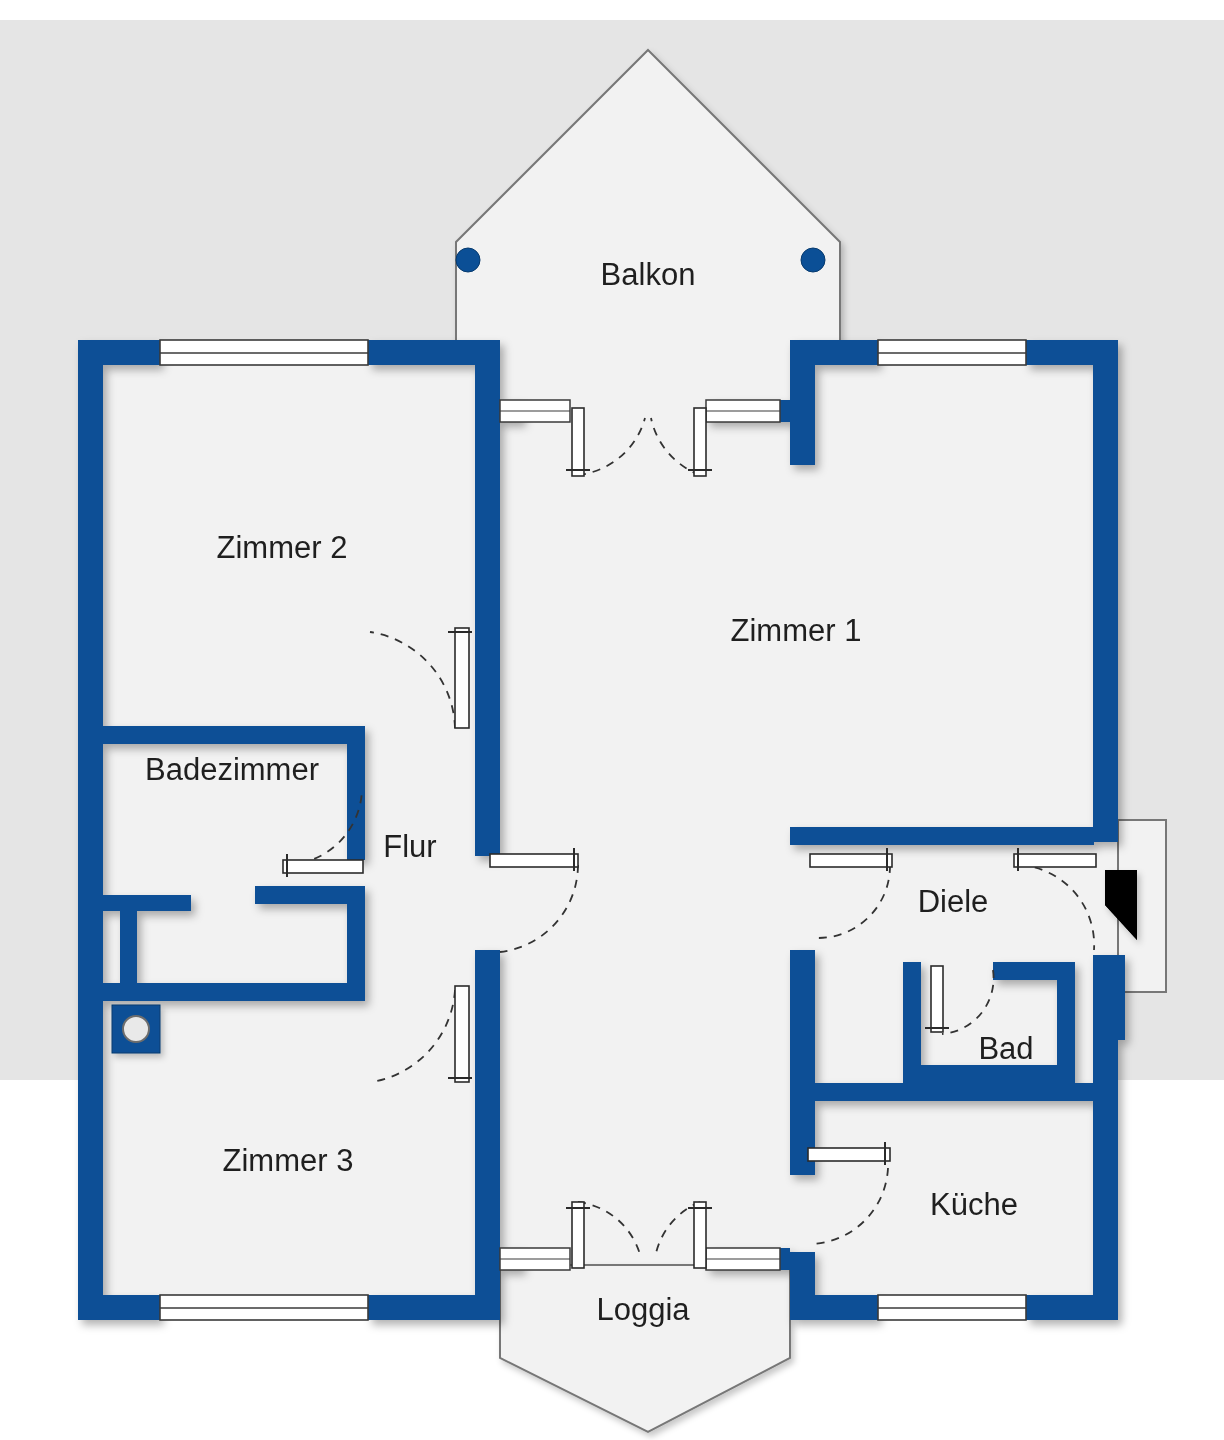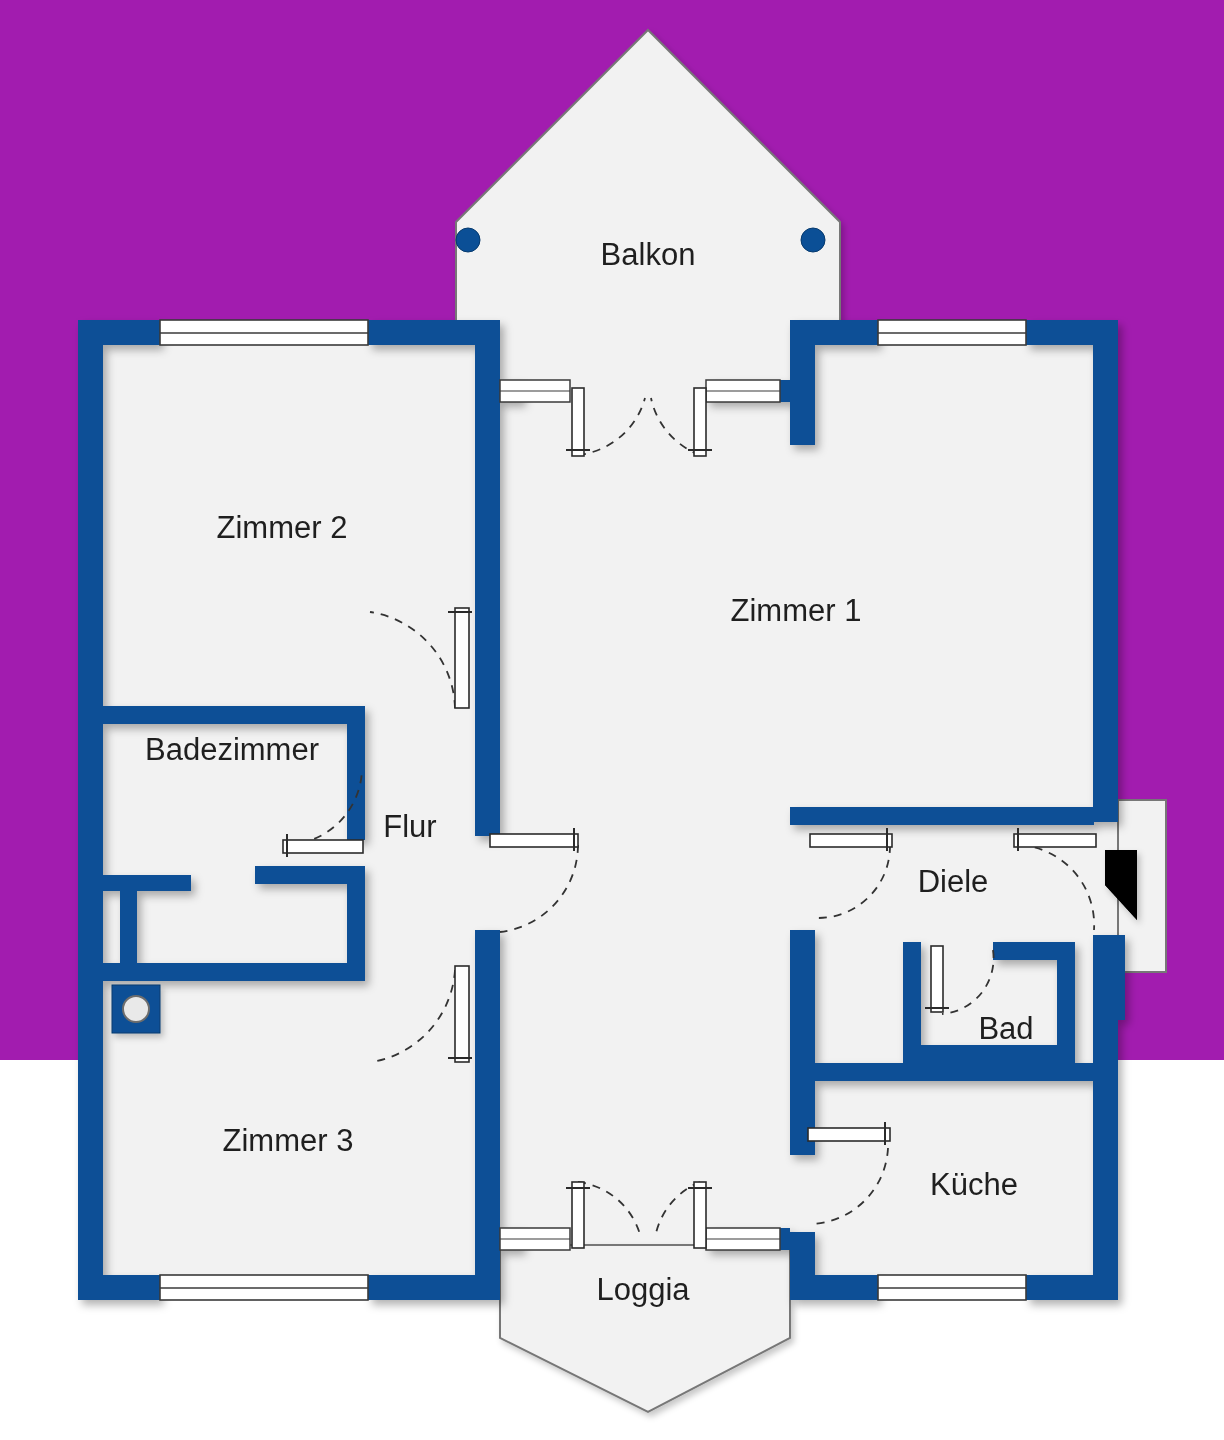--- a/index.html
+++ b/index.html
@@ -10,21 +10,22 @@
   body {
     width: 1224px;
     height: 1440px;
     font-family: "Liberation Sans", sans-serif;
     overflow: hidden;
   }
   #floorplan-root {
     position: relative;
     width: 1224px;
     height: 1060px;
-    background: #a21caf;
+    background: #e5e5e5;
+    margin-top: 20px;
   }
   svg#plan {
     display: block;
     width: 1224px;
     height: 1440px;
   }
   .room-label {
     font-family: "Liberation Sans", sans-serif;
     font-size: 31px;
     fill: #1f1f1f;

